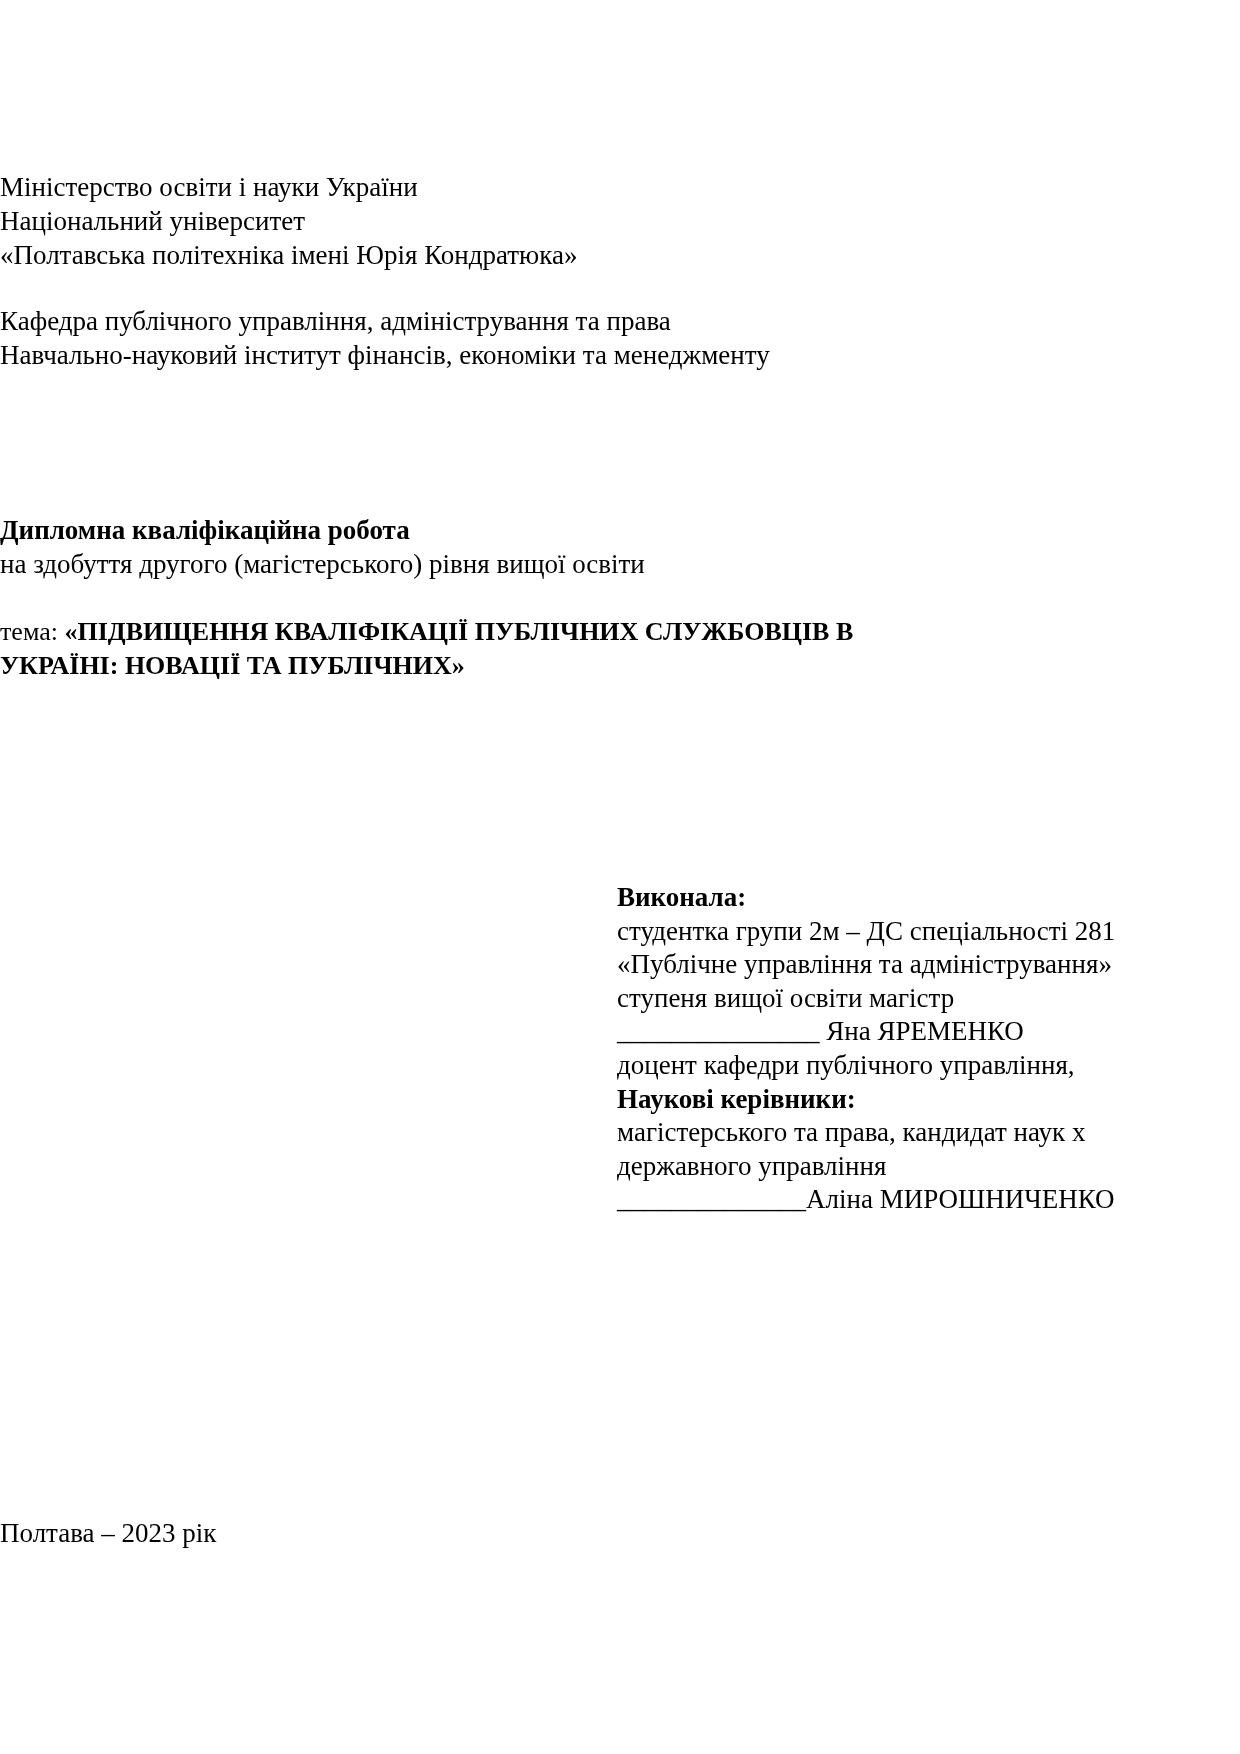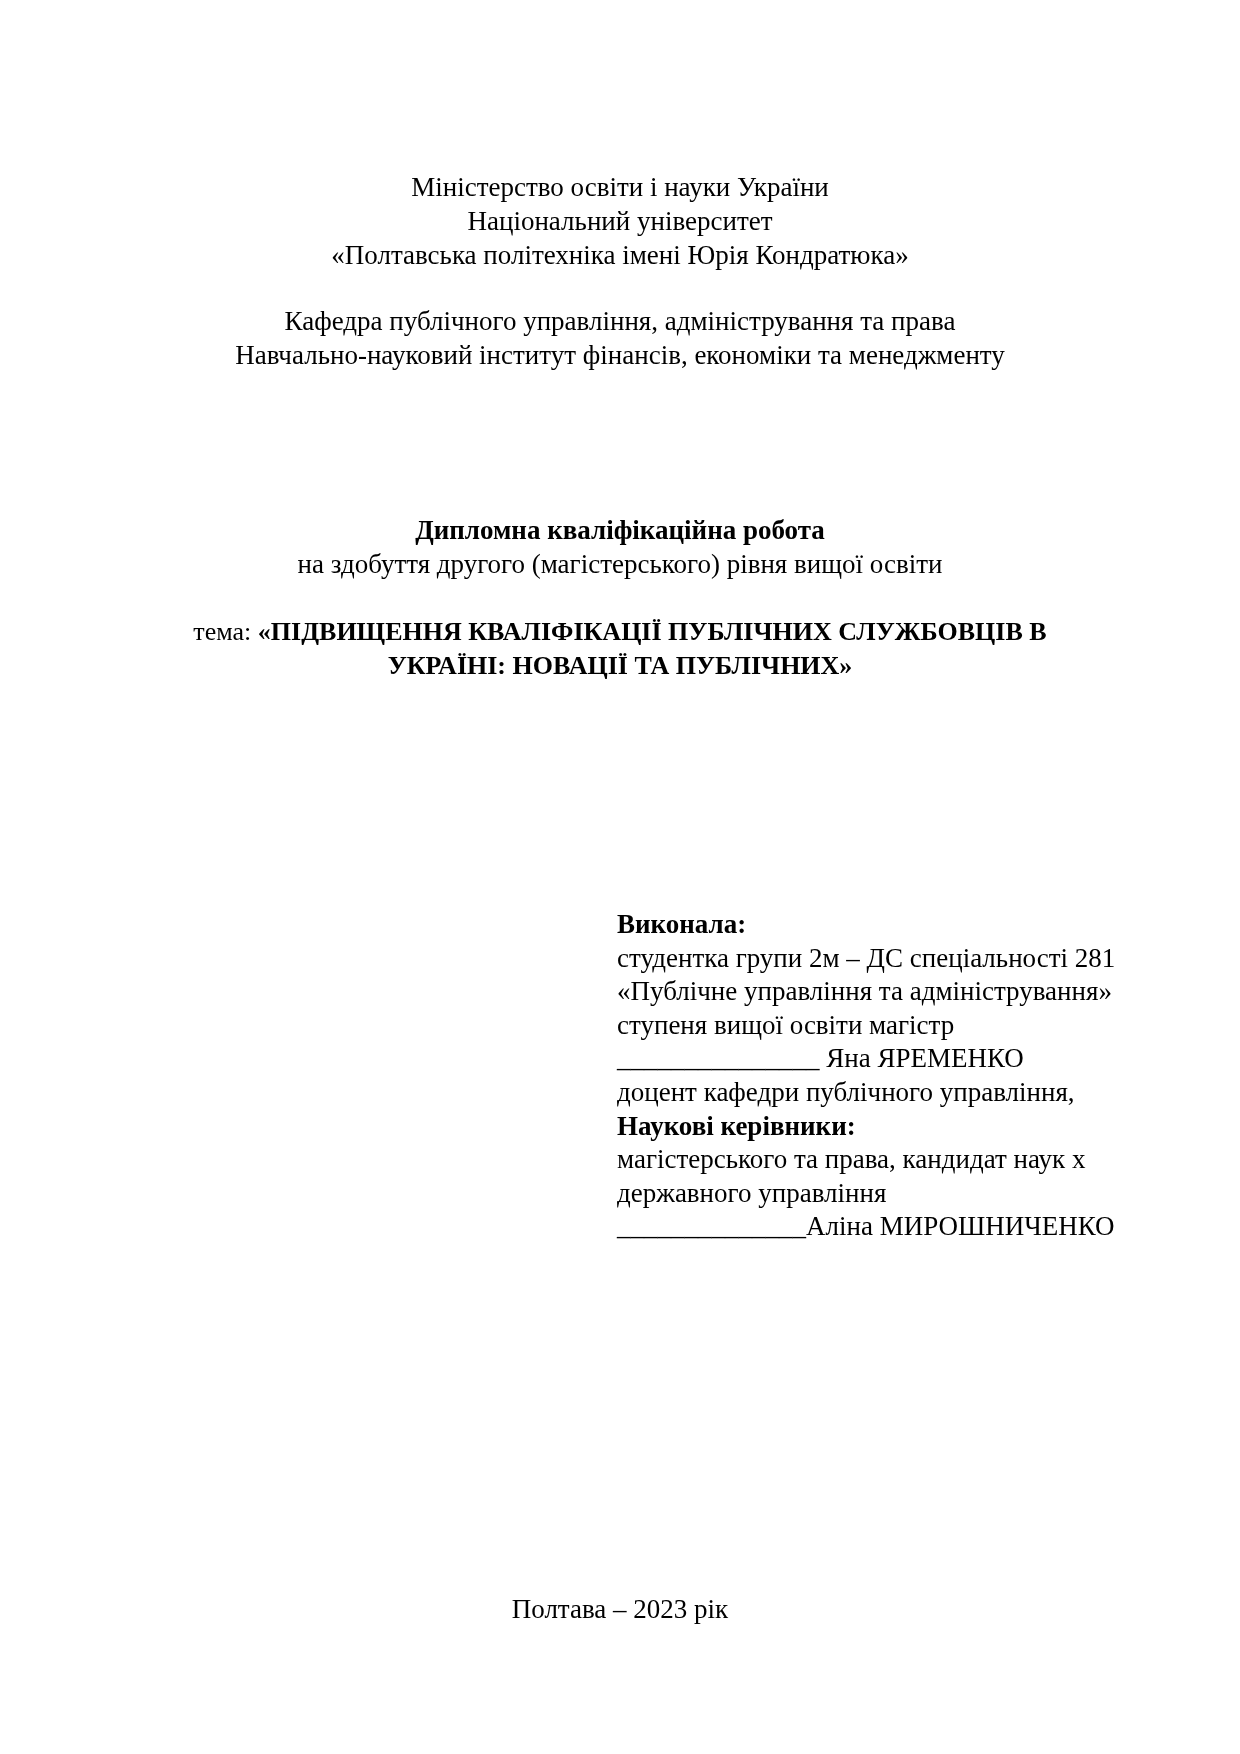--- a/index.html
+++ b/index.html
@@ -12,40 +12,40 @@
       height: 1754px;
       position: relative;
       overflow: hidden;
       font-family: "Liberation Serif", "DejaVu Serif", serif;
       color: #000000;
     }
     .center-block {
       position: absolute;
       left: 0;
       width: 1240px;
-      text-align: center;
+      text-align: left;
       font-size: 27px;
       line-height: 34px;
     }
     .line { display: block; white-space: nowrap; }
     #header-block { top: 170px; }
     #institute-block { top: 304px; }
     #work-block { top: 513px; }
     #theme-block { top: 615px; font-size: 26px; line-height: 34px; }
     .bold { font-weight: bold; }
     #author-block {
       position: absolute;
       left: 617px;
-      top: 908px;
+      top: 881px;
       font-size: 27px;
       line-height: 33.6px;
       text-align: left;
       white-space: nowrap;
     }
-    #footer-block { top: 1592px; }
+    #footer-block { top: 1516px; }
   </style>
 </head>
 <body>
 
 <div id="header-block" class="center-block">
   <span class="line">Міністерство освіти і науки України</span>
   <span class="line">Національний університет</span>
   <span class="line">«Полтавська політехніка імені Юрія Кондратюка»</span>
 </div>
 

